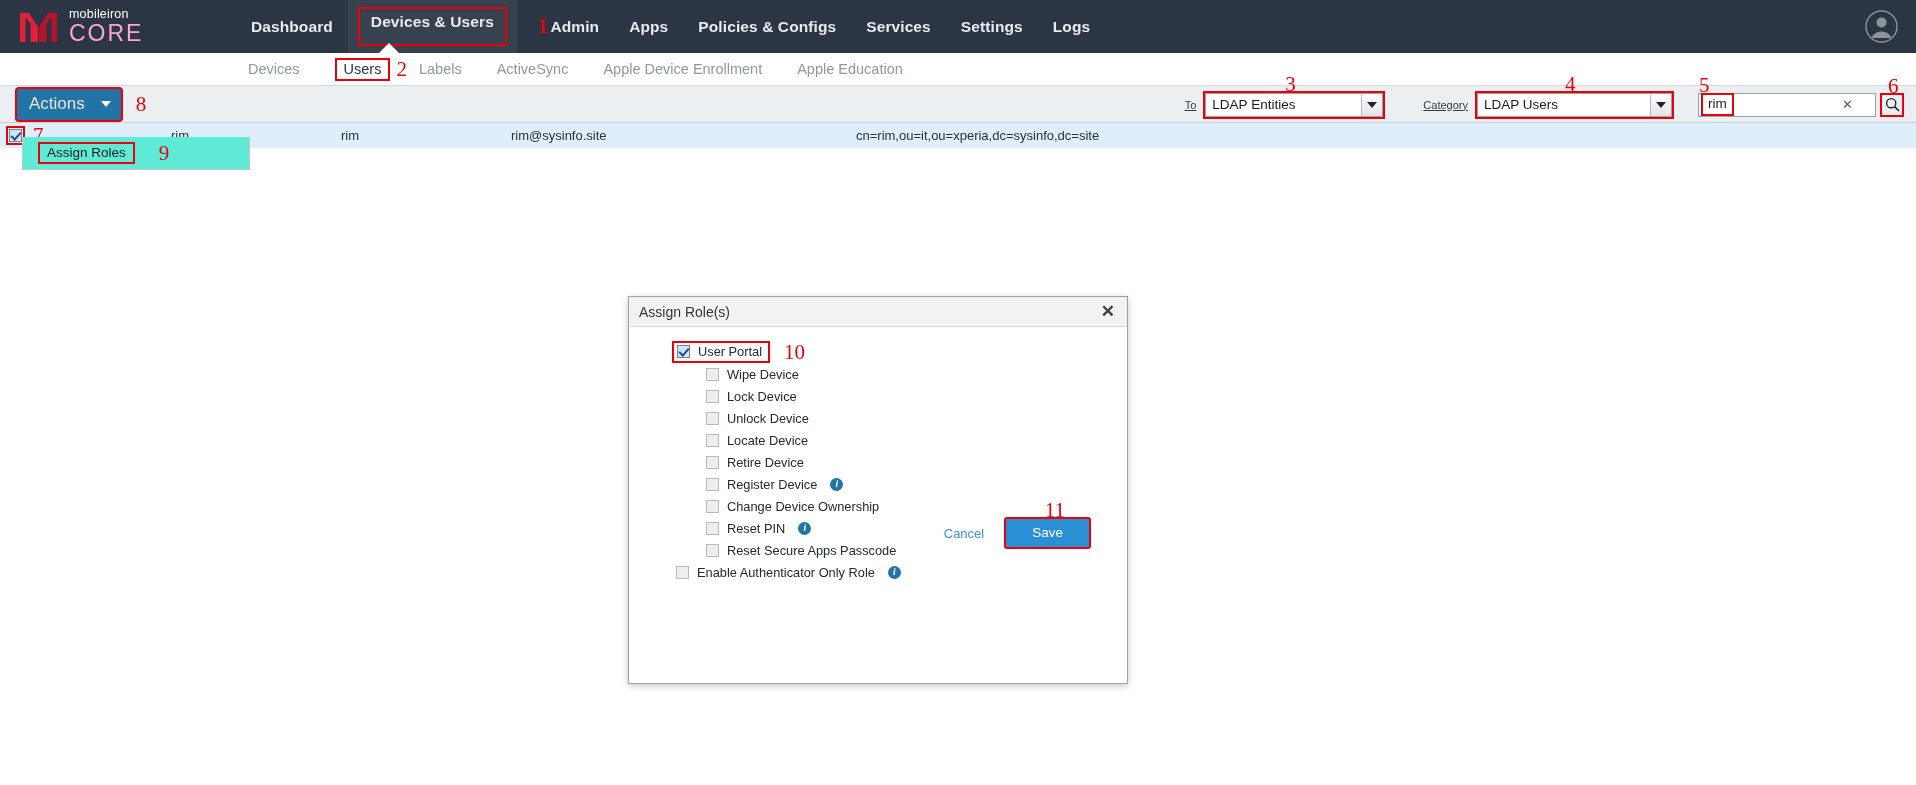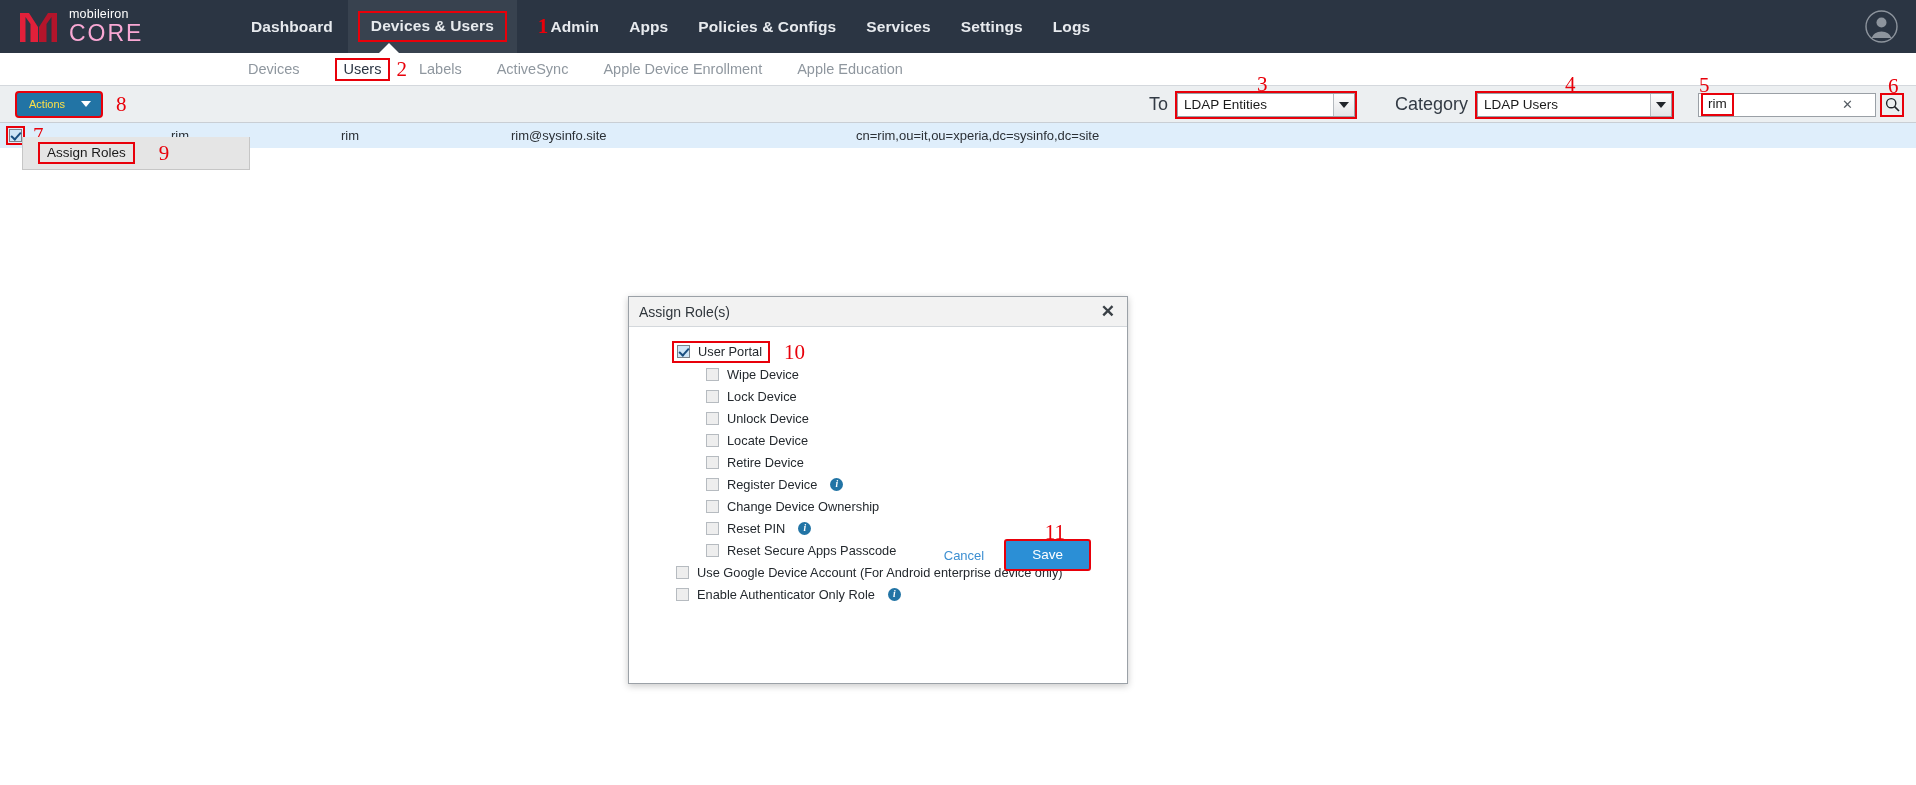--- a/index.html
+++ b/index.html
@@ -37,21 +37,21 @@
   .navitem {
     display: flex; align-items: center;
     padding: 0 15px;
     color: #e7eaee; font-size: 15.5px; font-weight: bold;
     letter-spacing: .1px;
     cursor: pointer; white-space: nowrap;
   }
   .navitem.active-bg { background: #38424f; padding: 0 10px; }
   .navitem .boxed {
     border: 2px solid #e8000a;
-    padding: 4px 11px 5px;
+    padding: 4px 11px 13px;
     display: inline-block;
   }
   .nav-caret {
     position: absolute;
     left: 378px; bottom: -1px;
     width: 0; height: 0;
     border-left: 11px solid transparent;
     border-right: 11px solid transparent;
     border-bottom: 11px solid #ffffff;
   }
@@ -88,42 +88,42 @@
   .filterbar {
     position: relative;
     height: 37px;
     background: #eceff1;
     border-bottom: 1px solid #c9ced4;
     display: flex; align-items: center;
   }
   .btn-actions {
     margin-left: 15px;
     background: #2274a5;
-    color: #fde047;
+    color: #e5e5e5;
     border: 2px solid #e8000a;
     border-radius: 4px;
-    font-size: 11px;
+    font-size: 17px;
     padding: 5px 10px 6px 12px;
     display: flex; align-items: center; gap: 16px;
     cursor: pointer;
   }
   .caret-down {
     width: 0; height: 0;
     border-left: 5px solid transparent;
     border-right: 5px solid transparent;
     border-top: 6px solid #ffffff;
   }
   .marker-8 { margin-left: 13px; }
 
   .filter-right {
     position: absolute; right: 0; top: 0;
     height: 37px;
     display: flex; align-items: center;
   }
-  .flabel { color: #333b45; font-size: 18px; margin-right: 7px; }
+  .flabel { color: #333b45; font-size: 11px; margin-right: 7px; text-decoration: underline; }
   .sel-wrap { position: relative; border: 2px solid #e8000a; }
   .fselect {
     width: 178px; height: 24px;
     background: #ffffff;
     border: 1px solid #9aa0a6;
     font-size: 13.5px; color: #1a1a1a;
     display: flex; align-items: center;
     padding-left: 6px; cursor: pointer;
   }
   .fselect.wide { width: 195px; }
@@ -161,21 +161,21 @@
     cursor: pointer;
   }
   .mrk-top { position: absolute; top: -21px; color: #e8000a;
     font-family: "Liberation Serif", serif; font-size: 21px; }
 
   
   .dropmenu {
     position: absolute;
     left: 22px; top: 137px;
     width: 228px; height: 33px;
-    background: #e5e5e5;
+    background: #5eead4;
     border: 1px solid #c6c6c6;
     border-top: none;
     z-index: 40;
     display: flex; align-items: center;
   }
   .dropitem {
     margin-left: 15px;
     border: 2px solid #e8000a;
     padding: 1px 7px 2px;
     font-size: 13.5px; color: #1a1a1a;
@@ -488,24 +488,20 @@
       <span class="cb-box dis"></span>
       <span class="lbl">Reset PIN</span>
       <span class="info-i">i</span>
     </div>
     <div class="crow indent">
       <span class="cb-box dis"></span>
       <span class="lbl">Reset Secure Apps Passcode</span>
     </div>
     <div class="crow">
       <span class="cb-box dis"></span>
-      <span class="lbl">Use Google Device Account (For Android enterprise device only)</span>
-    </div>
-    <div class="crow">
-      <span class="cb-box dis"></span>
       <span class="lbl">Enable Authenticator Only Role</span>
       <span class="info-i">i</span>
     </div>
 
     <span class="marker mrk-11">11</span>
 
     <div class="modal-footer">
       <span class="btn-cancel">Cancel</span>
       <span class="btn-save">Save</span>
     </div>

